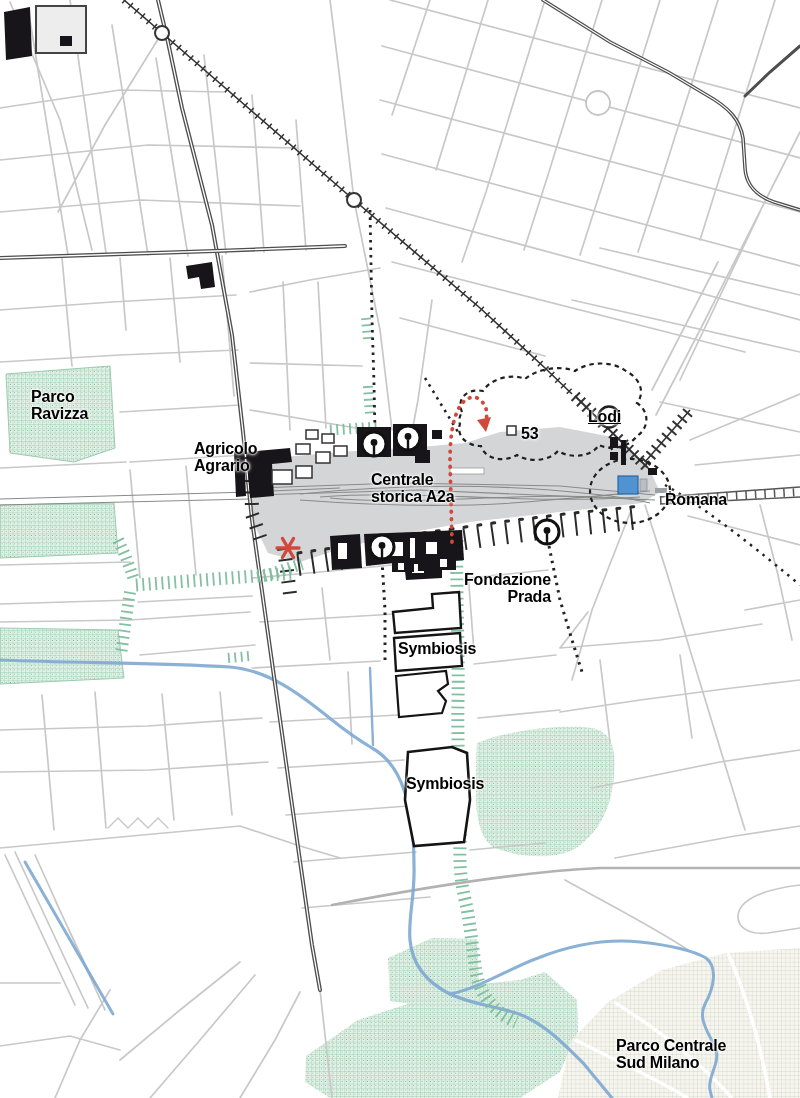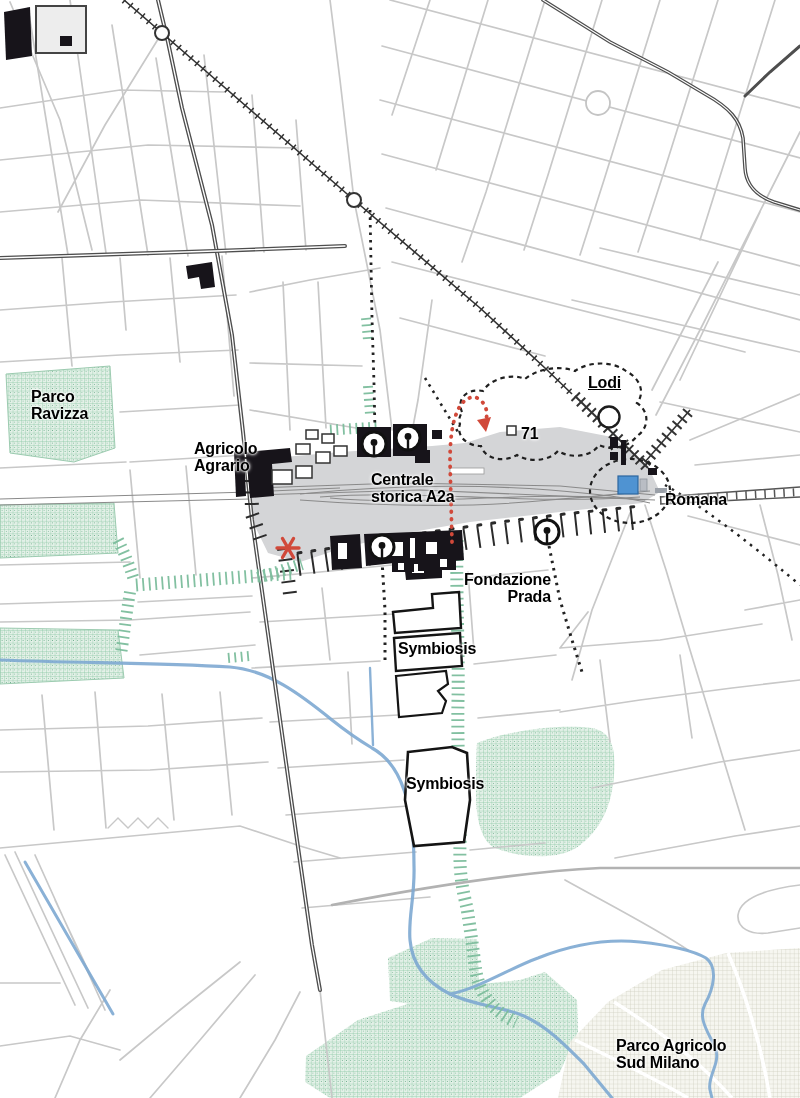--- a/index.html
+++ b/index.html
@@ -239,22 +239,22 @@
     <rect x="640" y="479" width="7" height="12" fill="#b9bdc4" stroke="#8d939b" stroke-width="0.8"></rect>
   </g>
 </svg>
 
 <div class="map-label" style="left:31px;top:389px;">Parco
 Ravizza</div>
 <div class="map-label" style="left:194px;top:441px;">Agricolo
 Agrario</div>
 <div class="map-label" style="left:371px;top:472px;">Centrale
 storica A2a</div>
-<div class="map-label" style="left:588px;top:375px;text-decoration:underline;">Lodi</div>
-<div class="map-label" style="left:521px;top:426px;">71</div>
+<div class="map-label" style="left:588px;top:409px;text-decoration:underline;">Lodi</div>
+<div class="map-label" style="left:521px;top:426px;">53</div>
 <div class="map-label" style="left:665px;top:492px;">Romana</div>
 <div class="map-label" style="left:464px;top:572px;text-align:right;">Fondazione
 Prada</div>
 <div class="map-label" style="left:398px;top:641px;">Symbiosis</div>
 <div class="map-label" style="left:406px;top:776px;">Symbiosis</div>
-<div class="map-label" style="left:616px;top:1038px;">Parco Agricolo
+<div class="map-label" style="left:616px;top:1038px;">Parco Centrale
 Sud Milano</div>
 </div>
 
 </body></html>

